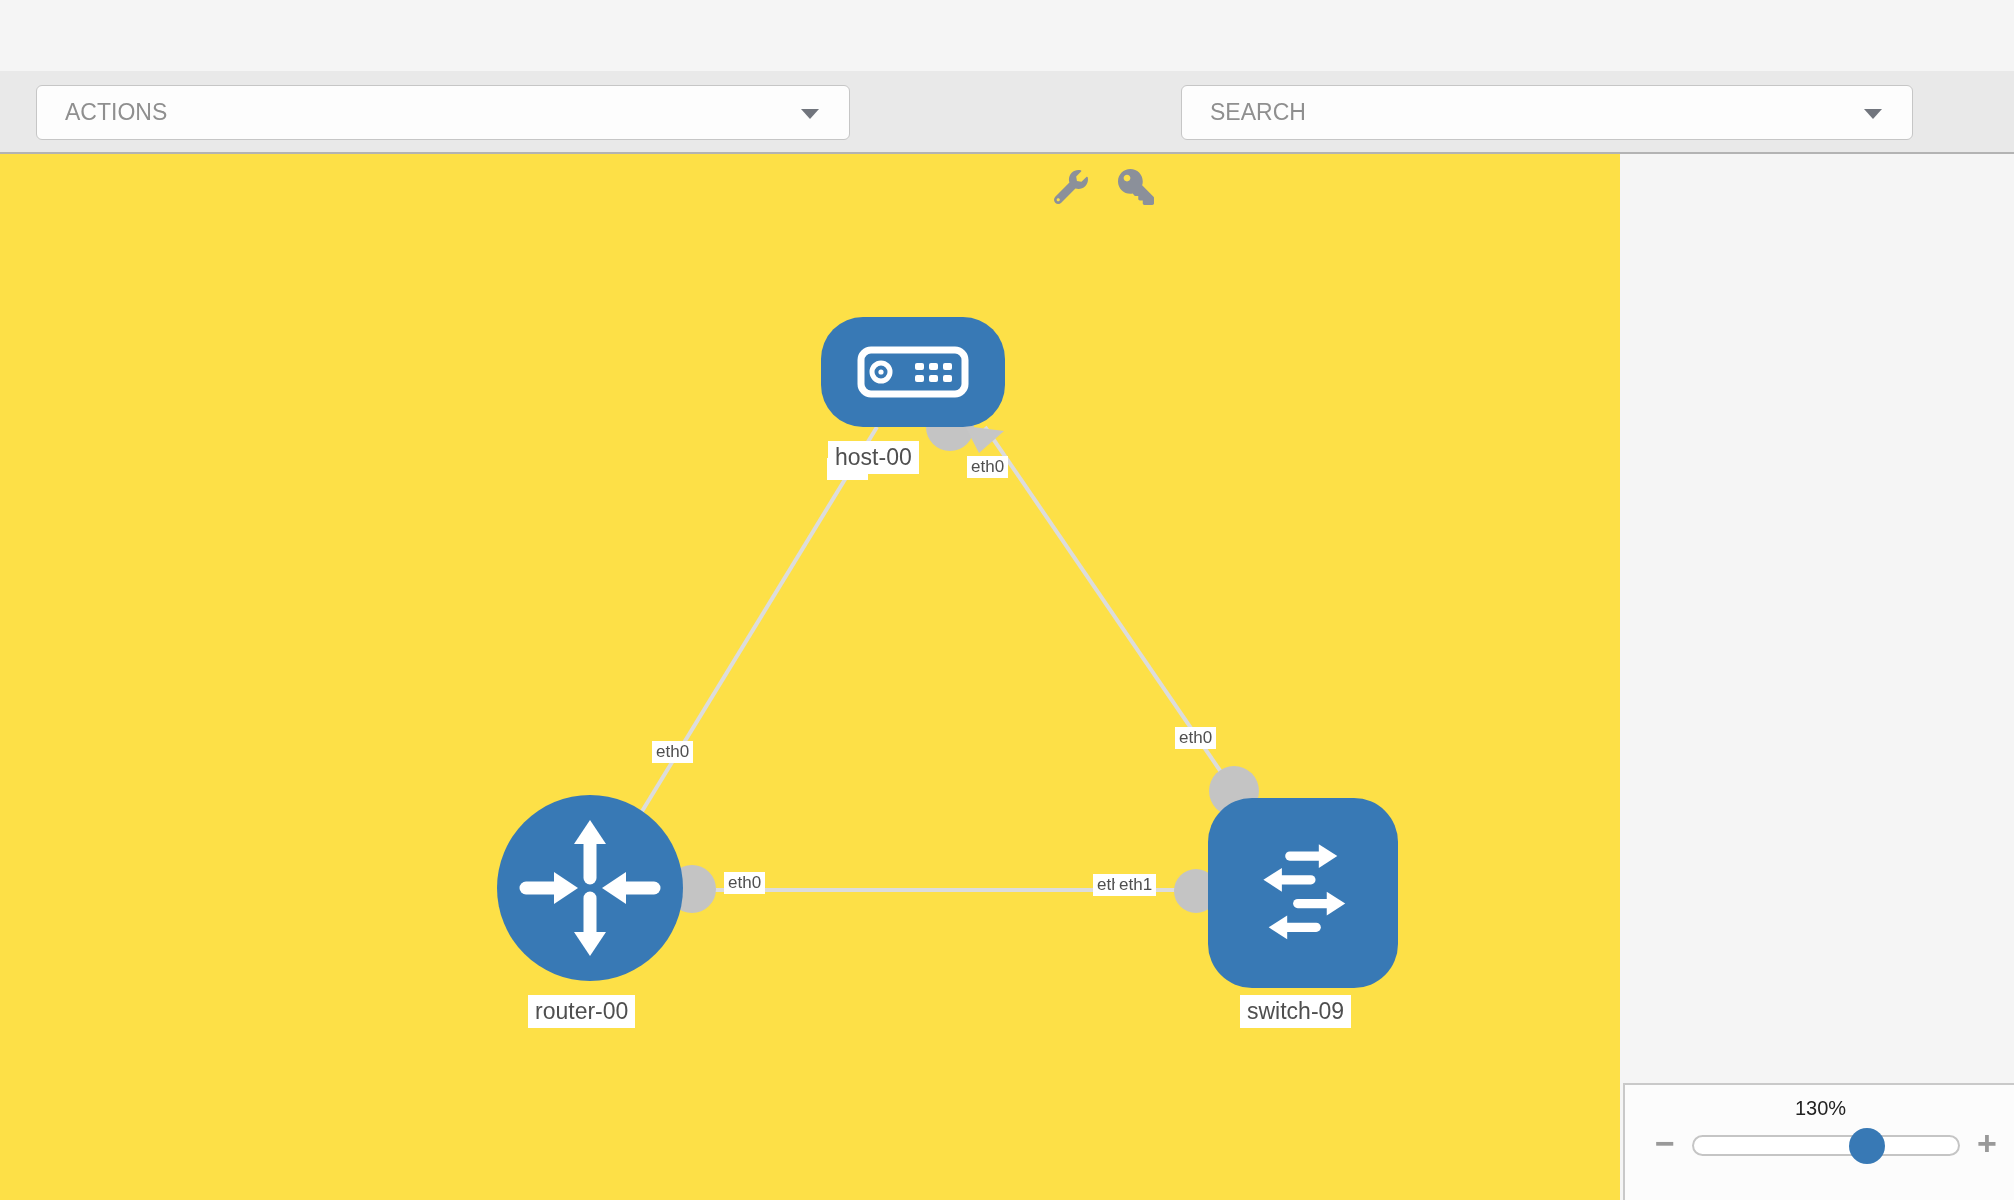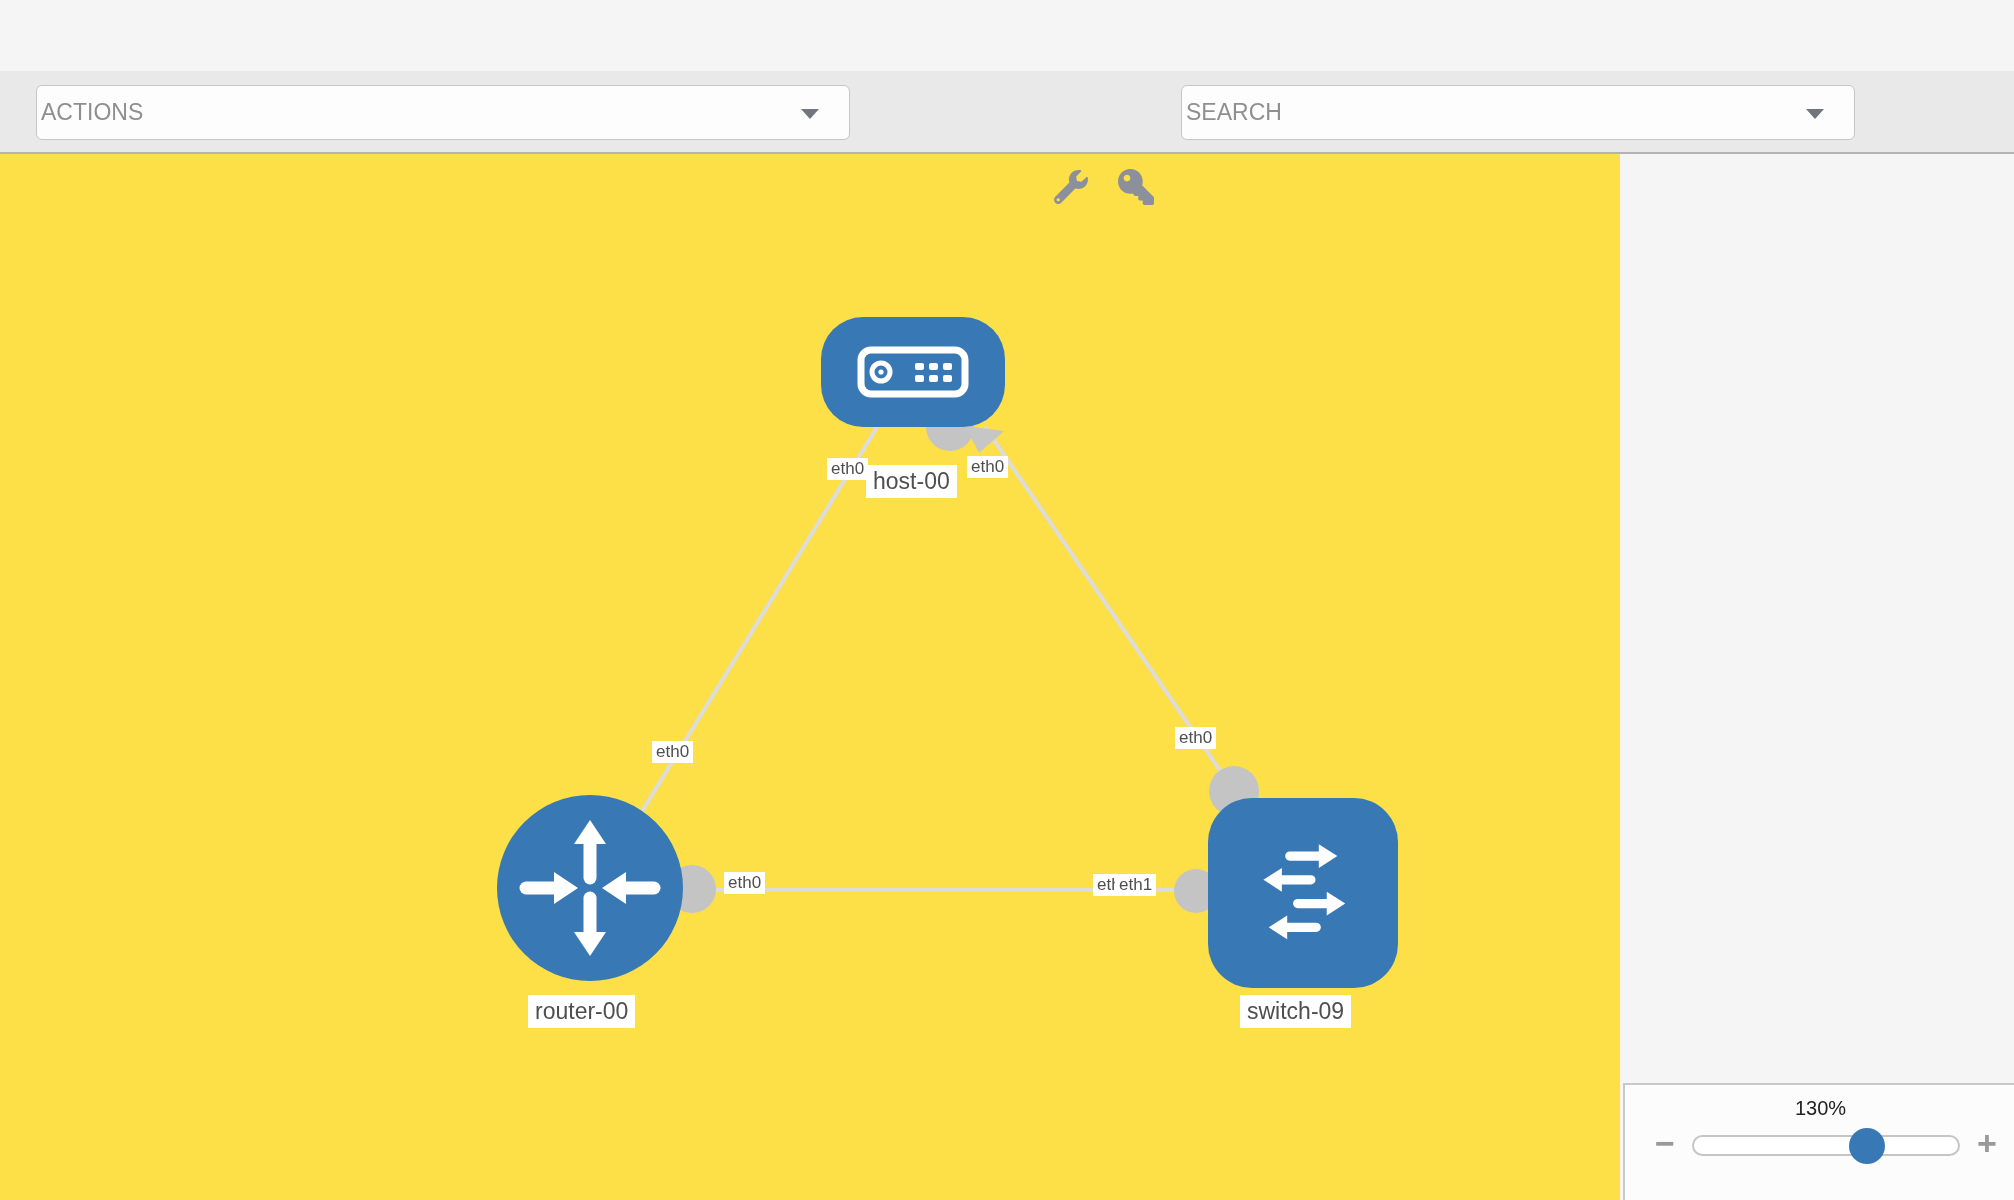--- a/index.html
+++ b/index.html
@@ -23,21 +23,21 @@
   
   .toolbar{
     position:absolute;left:0;top:71px;width:2014px;height:81px;background:#e9e9e9;
     border-bottom:2px solid #b3b3b3;
   }
   .dd{
     position:absolute;top:14px;height:55px;background:#fdfdfd;
     border:1px solid #c6c6c6;border-radius:6px;box-sizing:border-box;
     display:flex;align-items:center;cursor:pointer;
   }
-  .dd-label{font-size:23px;color:#8f8f8f;padding-left:4px;}
+  .dd-label{font-size:23px;color:#8f8f8f;padding-left:28px;}
   .caret{
     position:absolute;right:30px;top:50%;margin-top:-4px;width:0;height:0;
     border-left:9px solid transparent;border-right:9px solid transparent;
     border-top:10px solid #71757d;
   }
   .tool-icon-btn{
     position:absolute;top:96px;width:44px;height:40px;cursor:pointer;
     display:flex;align-items:center;justify-content:center;
   }
   .tool-icon-btn svg{fill:#8b909a;}
@@ -137,21 +137,21 @@
           <polygon points="34,31 34,49 20,40" stroke="none"></polygon>
           <line x1="46" y1="58" x2="68" y2="58"></line>
           <polygon points="68,49 68,67 82,58" stroke="none"></polygon>
           <line x1="60" y1="76" x2="38" y2="76"></line>
           <polygon points="38,67 38,85 24,76" stroke="none"></polygon>
         </g>
       </svg>
     </div>
 
     <div class="net-label if-label" style="left:827px;top:305px;">eth0</div>
-    <div class="net-label node-label" style="left:866px;top:288px;margin-top:24px;">host-00</div>
+    <div class="net-label node-label" style="left:828px;top:288px;">host-00</div>
     <div class="net-label if-label" style="left:967px;top:303px;">eth0</div>
 
     <div class="net-label if-label" style="left:652px;top:588px;">eth0</div>
     <div class="net-label if-label" style="left:1175px;top:574px;">eth0</div>
 
     <div class="net-label if-label" style="left:724px;top:719px;">eth0</div>
     <div class="net-label if-label" style="left:1093px;top:721px;">eth0</div>
     <div class="net-label if-label" style="left:1115px;top:721px;">eth1</div>
 
     <div class="net-label node-label" style="left:528px;top:842px;">router-00</div>
@@ -178,19 +178,19 @@
       <svg width="34" height="34" viewBox="0 0 512 512">
         <path d="M507.73 109.1c-2.24-9.03-13.54-12.09-20.12-5.51l-74.36 74.36-67.88-11.31-11.31-67.88 74.36-74.36c6.62-6.62 3.43-17.9-5.66-20.16-47.38-11.74-99.55.91-136.58 37.93-39.64 39.64-50.55 97.1-34.05 147.2L18.74 402.76c-24.99 24.99-24.99 65.51 0 90.5 24.99 24.99 65.51 24.99 90.5 0l213.21-213.21c50.12 16.71 107.47 5.68 147.37-34.22 37.07-37.07 49.7-89.32 37.91-136.73zM64 472c-13.25 0-24-10.75-24-24 0-13.26 10.75-24 24-24s24 10.74 24 24c0 13.25-10.75 24-24 24z"></path>
       </svg>
     </div>
     <div class="tool-icon-btn" style="left:1114px;">
       <svg width="36" height="36" viewBox="0 0 512 512" style="transform:scaleX(-1)">
         <path d="M512 176.001C512 273.203 433.202 352 336 352c-11.22 0-22.19-1.062-32.827-3.069l-24.012 27.014A23.999 23.999 0 0 1 261.223 384H224v40c0 13.255-10.745 24-24 24h-40v40c0 13.255-10.745 24-24 24H24c-13.255 0-24-10.745-24-24v-78.059c0-6.365 2.529-12.47 7.029-16.971l161.802-161.802C163.108 213.814 160 195.271 160 176 160 78.798 238.797.001 335.999 0 433.488-.001 512 78.511 512 176.001zM336 128c0 26.51 21.49 48 48 48s48-21.49 48-48-21.49-48-48-48-48 21.49-48 48z"></path>
       </svg>
     </div>
 
-    <div class="dd" style="left:1181px;width:674px;">
+    <div class="dd" style="left:1181px;width:732px;">
       <span class="dd-label">SEARCH</span>
       <span class="caret"></span>
     </div>
   </div>
 
 </div>
 
 </body></html>

